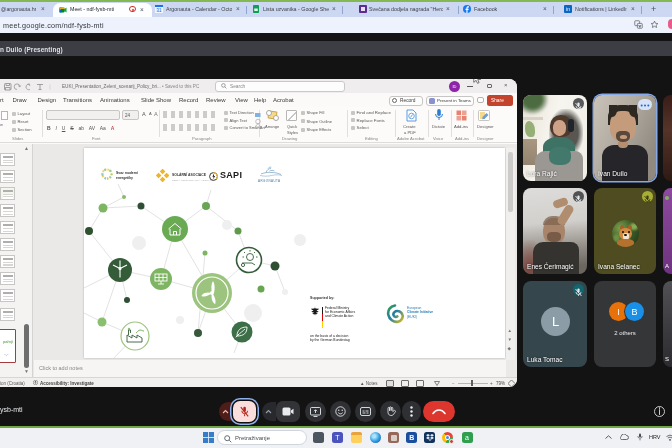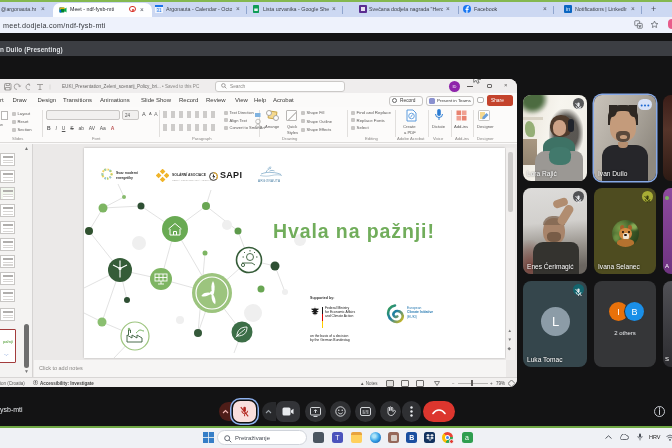--- a/index.html
+++ b/index.html
@@ -99,21 +99,21 @@
   <svg style="position:absolute;left:564px;top:3.5px;" width="8" height="8" viewBox="0 0 16 16">
       <rect width="16" height="16" rx="2" fill="#0a66c2"></rect>
       <text x="8" y="12" font-size="10" fill="#fff" text-anchor="middle" font-family="Liberation Sans">in</text>
     </svg>
   <span class="tabtxt" style="left:575px;max-width:52px;">Notifications | LinkedIn</span>
     <span class="tx" style="left:631px;">×</span>
   <div class="tsep" style="left:641px;"></div>
   <span class="tx" style="left:651px;top:2px;font-size:9px;">+</span>
 </div>
 <div class="abs" id="urlrow">
-  <span style="position:absolute;left:3px;top:4px;font-size:7.2px;letter-spacing:0.22px;color:#34373c;">meet.dodjela.com/ndf-fysb-mti</span>
+  <span style="position:absolute;left:3px;top:4px;font-size:7.2px;letter-spacing:0.22px;color:#34373c;">meet.google.com/ndf-fysb-mti</span>
   <svg style="position:absolute;left:634px;top:3px;" width="9" height="9" viewBox="0 0 24 24" fill="none" stroke="#5f6368" stroke-width="2">
       <rect x="2" y="2" width="13" height="13" rx="2"></rect>
       <rect x="9" y="9" width="13" height="13" rx="2" fill="#eef2fc"></rect>
       <path d="M12 13l4 7M19 13l-4 7M13 16h5"></path>
     </svg>
   <svg style="position:absolute;left:650px;top:3px;" width="9" height="9" viewBox="0 0 24 24" fill="none" stroke="#5f6368" stroke-width="2">
       <path d="M12 3l2.7 5.8 6.3.7-4.7 4.3 1.3 6.2-5.6-3.2-5.6 3.2 1.3-6.2L3 9.5l6.3-.7z"></path>
     </svg>
   <span style="position:absolute;left:668px;top:2px;width:8px;height:10px;border-radius:5px;background:#e85b8a;"></span>
 </div>
@@ -396,21 +396,20 @@
         <path d="M4.5 0.6a3.9 3.9 0 012.8 6.6" fill="none" stroke="#f0b63c" stroke-width="1.1"></path>
         <path d="M4.9 1.6L3.4 4.8h1.2L4.1 7.4l2.1-3.4H5z" fill="#26221c"></path>
       </svg>
     <div style="position:absolute;left:136px;top:21.5px;font-size:9px;font-weight:bold;color:#1a1a1a;letter-spacing:0.3px;">SAPI</div>
     <svg style="position:absolute;left:175px;top:16px;" width="24" height="14" viewBox="0 0 24 14" fill="none" stroke="#5b92b8" stroke-width="0.6">
       <path d="M2 10c4-1.5 7-2 11-1.5M13 8.5c3.5 0 7 1 9 2"></path>
       <path d="M7 8.5c1-2.5 2.5-4 5-4M9 4.5c1-1.2 2-1.6 3.3-1.2M10.5 7c1.7-.8 3.4-.8 5 0"></path>
       <path d="M1 11.5c4.5.9 8 .9 11.5 0s8-.9 10.5 0" stroke-width="0.45"></path>
     </svg>
     <div style="position:absolute;left:174px;top:31px;font-size:3px;color:#4179a0;letter-spacing:0.4px;">ARGONAUTA</div>
-    <div style="position:absolute;left:189px;top:72px;font-size:19.5px;font-weight:bold;color:#71ad5b;letter-spacing:0.9px;">Hvala na pažnji!</div>
     
     <div style="position:absolute;left:226px;top:148px;font-size:3.6px;font-weight:bold;color:#333;">Supported by:</div>
     <svg style="position:absolute;left:226px;top:157px;" width="10" height="11" viewBox="0 0 10 11" fill="#1a1a1a">
         <path d="M5 1.2c.4 1-.2 1.8-.6 2.2L1 3.8c.5 1 1.4 1.4 2.4 1.3-.3.8-1 1.2-2 1.3.6.9 1.5 1.1 2.4.9-.2.7-.8 1.2-1.6 1.4.8.6 1.7.6 2.4.2l.2 1.4h.4l.2-1.4c.7.4 1.6.4 2.4-.2-.8-.2-1.4-.7-1.6-1.4.9.2 1.8 0 2.4-.9-1-.1-1.7-.5-2-1.3 1 .1 1.9-.3 2.4-1.3L5.6 3.4c-.4-.4-1-1.2-.6-2.2z"></path>
       </svg>
     <div style="position:absolute;left:237.5px;top:158.5px;width:1.6px;height:7.2px;background:#1a1a1a;"></div>
     <div style="position:absolute;left:237.5px;top:165.7px;width:1.6px;height:7.2px;background:#d00;"></div>
     <div style="position:absolute;left:237.5px;top:172.9px;width:1.6px;height:7.2px;background:#ffce00;"></div>
     <div style="position:absolute;left:241px;top:158px;font-size:3.4px;color:#222;line-height:4.2px;">Federal Ministry<br>for Economic Affairs<br>and Climate Action</div>
     <div style="position:absolute;left:226px;top:186px;font-size:3.4px;color:#222;line-height:4.2px;">on the basis of a decision<br>by the German Bundestag</div>

